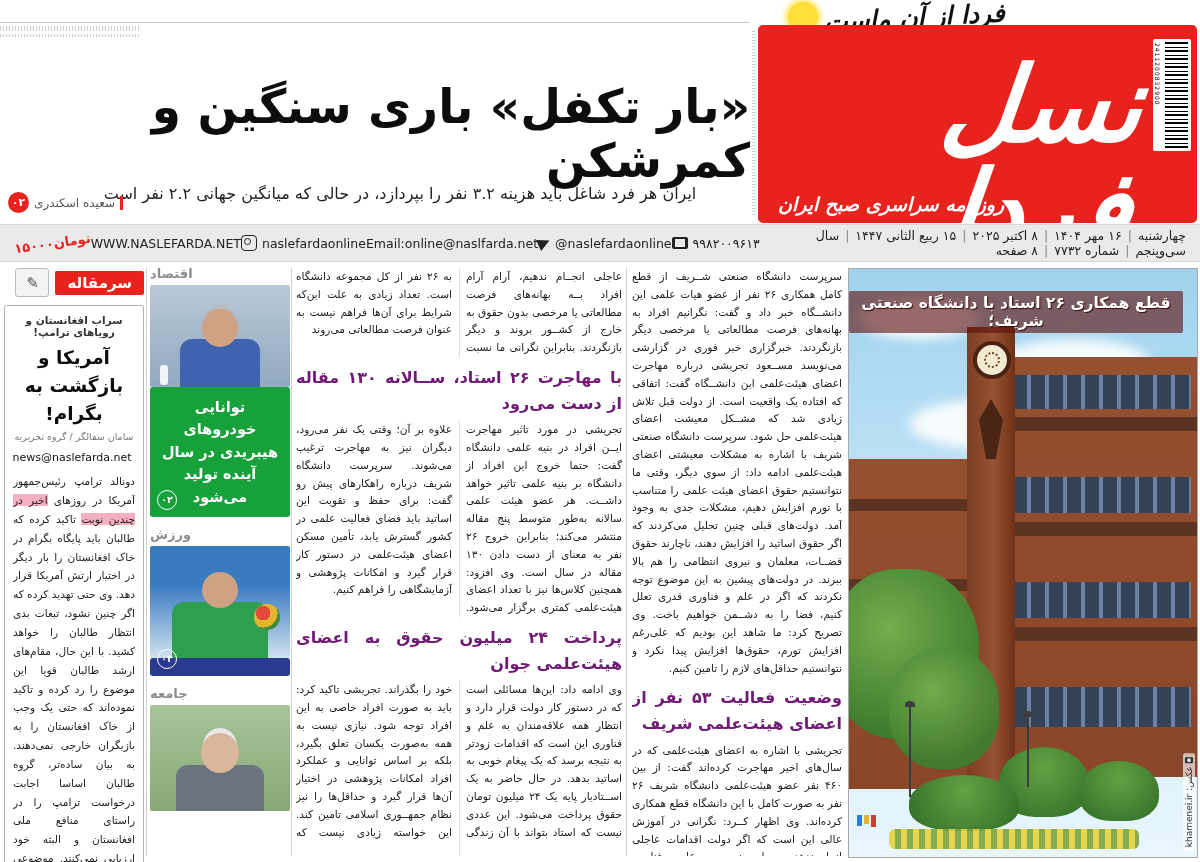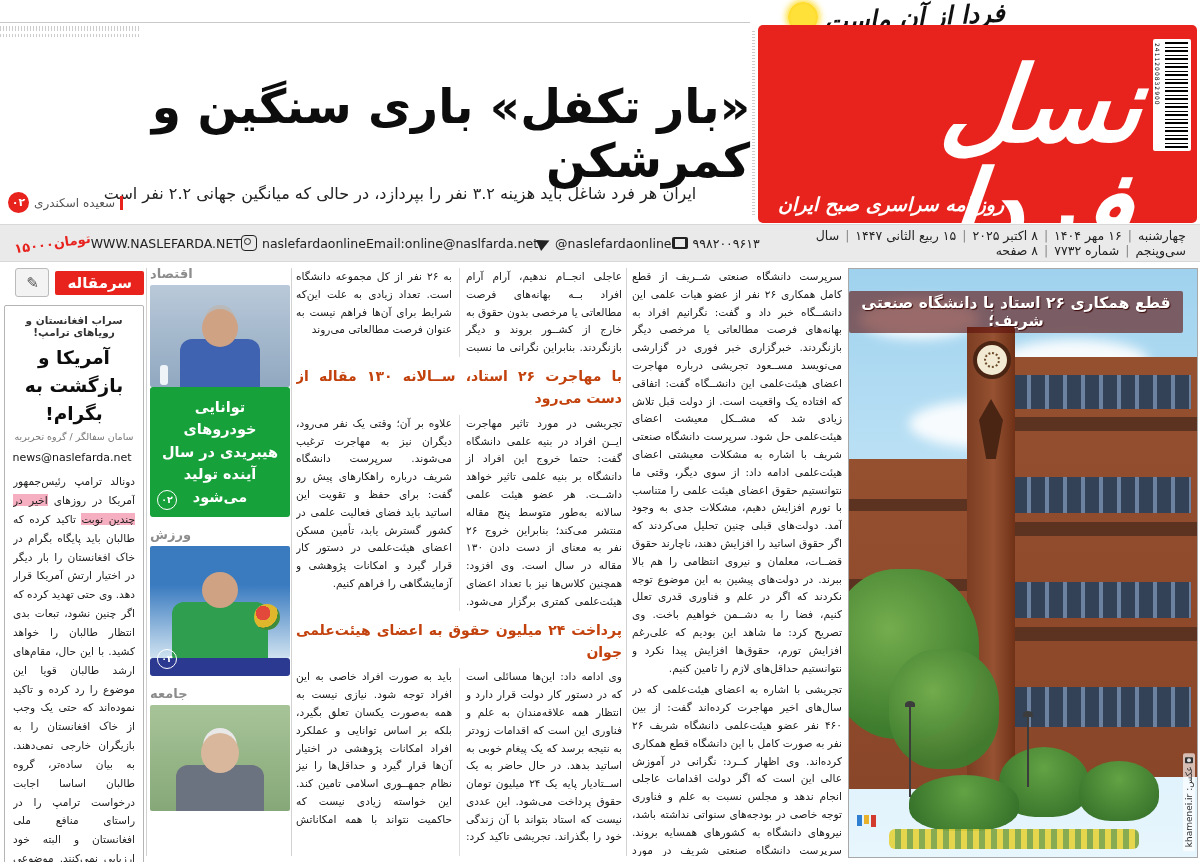--- a/index.html
+++ b/index.html
@@ -70,21 +70,21 @@
   .promo-box{width:140px;border-radius:3px;color:#fff;font-weight:bold;font-size:14.5px;text-align:center;
              line-height:1.55;padding:9px 6px 9px 6px;box-sizing:border-box;position:relative;}
   .promo-page{position:absolute;left:7px;bottom:7px;width:18px;height:18px;border:1.4px solid #fff;border-radius:50%;
               font-size:9.5px;display:flex;align-items:center;justify-content:center;font-weight:bold;}
   .person-head{position:absolute;border-radius:50%;}
   .person-body{position:absolute;border-radius:12px 12px 0 0;}
 
   
   .bodytxt{font-size:10.6px;line-height:1.68;text-align:justify;color:#1b1b1b;}
   .bodytxt p{margin:0 0 4px;}
-  .subhead{font-size:14px;font-weight:900;color:#c2410c;margin:8px 0 5px;line-height:1.6;}
+  .subhead{font-size:16px;font-weight:900;color:#701a75;margin:8px 0 5px;line-height:1.6;}
   .twocol{column-count:2;column-gap:14px;column-rule:1px solid #ddd;column-fill:auto;height:100%;}
   .span-all{column-span:all;}
 
   
   .photo{border:1px solid #a8a8a8;overflow:hidden;background:linear-gradient(#9fd2ee,#cdeaf9 55%,#e8f6fd);text-align:center;}
   .cloud{position:absolute;background:#fff;border-radius:50%;filter:blur(6px);opacity:.9;}
   .bld{position:absolute;background:linear-gradient(#94502f,#8a4628);}
   .floorband{position:absolute;left:0;right:0;background:#5c3320;}
   .winband{position:absolute;left:6px;right:6px;background:repeating-linear-gradient(90deg,#334257 0 14px,#6d82a0 14px 18px);}
   .tower{position:absolute;background:linear-gradient(90deg,#7c3d22,#965232 55%,#6f3117);}
@@ -219,20 +219,21 @@
       <p>عاجلی انجــام ندهیم، آرام آرام افراد بــه بهانه‌های فرصت مطالعاتی یا مرخصی بدون حقوق به خارج از کشــور بروند و دیگر بازنگردند. بنابراین نگرانی ما نسبت به ۲۶ نفر از کل مجموعه دانشگاه است. تعداد زیادی به علت این‌که شرایط برای آن‌ها فراهم نیست به عنوان فرصت مطالعاتی می‌روند</p>
       <h3 class="subhead span-all">با مهاجرت ۲۶ استاد، ســالانه ۱۳۰ مقاله از دست می‌رود</h3>
       <p>تجریشی در مورد تاثیر مهاجرت ایــن افراد در بنیه علمی دانشگاه گفت: حتما خروج این افراد از دانشگاه بر بنیه علمی تاثیر خواهد داشــت. هر عضو هیئت علمی سالانه به‌طور متوسط پنج مقاله منتشر می‌کند؛ بنابراین خروج ۲۶ نفر به معنای از دست دادن ۱۳۰ مقاله در سال است. وی افزود: همچنین کلاس‌ها نیز با تعداد اعضای هیئت‌علمی کمتری برگزار می‌شود. علاوه بر آن؛ وقتی یک نفر می‌رود، دیگران نیز به مهاجرت ترغیب می‌شوند. سرپرست دانشگاه شریف درباره راهکارهای پیش رو گفت: برای حفظ و تقویت این اساتید باید فضای فعالیت علمی در کشور گسترش یابد، تأمین مسکن اعضای هیئت‌علمی در دستور کار قرار گیرد و امکانات پژوهشی و آزمایشگاهی را فراهم کنیم.</p>
       <h3 class="subhead span-all">پرداخت ۲۴ میلیون حقوق به اعضای هیئت‌علمی جوان</h3>
       <p>وی ادامه داد: این‌ها مسائلی است که در دستور کار دولت قرار دارد و انتظار همه علاقه‌مندان به علم و فناوری این است که اقدامات زودتر به نتیجه برسد که یک پیغام خوبی به اساتید بدهد. در حال حاضر به یک اســتادیار پایه یک ۲۴ میلیون تومان حقوق پرداخت می‌شود. این عددی نیست که استاد بتواند با آن زندگی خود را بگذراند. تجریشی تاکید کرد: باید به صورت افراد خاصی به این افراد توجه شود. نیازی نیست به همه به‌صورت یکسان تعلق بگیرد، بلکه بر اساس توانایی و عملکرد افراد امکانات پژوهشی در اختیار آن‌ها قرار گیرد و حداقل‌ها را نیز نظام جمهــوری اسلامی تامین کند. این خواسته زیادی نیست که حاکمیت نتواند با همه امکاناتش برای تعدادی از اعضای هیئت‌علمی جوان فراهم کند</p>
     </div>
   </div>
 
   <div class="abs bodytxt" style="left:632px;top:268px;width:210px;height:588px;overflow:hidden;">
     <p>سرپرست دانشگاه صنعتی شــریف از قطع کامل همکاری ۲۶ نفر از عضو هیات علمی این دانشــگاه خبر داد و گفت: نگرانیم افراد به بهانه‌های فرصت مطالعاتی یا مرخصی دیگر بازنگردند. خبرگزاری خبر فوری در گزارشی می‌نویسد مســعود تجریشی درباره مهاجرت اعضای هیئت‌علمی این دانشــگاه گفت: اتفاقی که افتاده یک واقعیت است. از دولت قبل تلاش زیادی شد که مشــکل معیشت اعضای هیئت‌علمی حل شود. سرپرست دانشگاه صنعتی شریف با اشاره به مشکلات معیشتی اعضای هیئت‌علمی ادامه داد: از سوی دیگر، وقتی ما نتوانستیم حقوق اعضای هیئت علمی را متناسب با تورم افزایش دهیم، مشکلات جدی به وجود آمد. دولت‌های قبلی چنین تحلیل می‌کردند که اگر حقوق اساتید را افزایش دهند، ناچارند حقوق قضــات، معلمان و نیروی انتظامی را هم بالا ببرند. در دولت‌های پیشین به این موضوع توجه نکردند که اگر در علم و فناوری قدری تعلل کنیم، فضا را به دشــمن خواهیم باخت. وی تصریح کرد: ما شاهد این بودیم که علی‌رغم افزایش تورم، حقوق‌ها افزایش پیدا نکرد و نتوانستیم حداقل‌های لازم را تامین کنیم.</p>
+    <h3 class="subhead">وضعیت فعالیت ۵۳ نفر از اعضای هیئت‌علمی شریف</h3>
     <p>تجریشی با اشاره به اعضای هیئت‌علمی که در سال‌های اخیر مهاجرت کرده‌اند گفت: از بین ۴۶۰ نفر عضو هیئت‌علمی دانشگاه شریف ۲۶ نفر به صورت کامل با این دانشگاه قطع همکاری کرده‌اند. وی اظهار کــرد: نگرانی در آموزش عالی این است که اگر دولت اقدامات عاجلی انجام ندهد و مجلس نسبت به علم و فناوری توجه خاصی در بودجه‌های سنواتی نداشته باشد، نیروهای دانشگاه به کشورهای همسایه بروند. سرپرست دانشگاه صنعتی شریف در مورد وضعیت فعالیت ۵۳ نفر از اعضای هیئت‌علمی این دانشــگاه توضیح داد: از بین این ۵۳ نفر، ۲۶ نفر به‌طور کامل قطع همکاری کردند و مطمئنیم دیگر به دانشگاه برنمی‌گردند؛ ۱۳ نفر مأمور به خدمت در بخش‌ها و دستگاه‌های دیگر کشور هستند؛ ۸ نفر مرخصی گرفته‌اند و عنوان کرده‌اند برمی‌گردند و ۵ نفر نیز در فرصت‌های مطالعاتی موقت به سر می‌برند و برمی‌گردند. وی اظهار نگرانی کرد: نگرانی ما بر این اســت که اگر اقدام</p>
   </div>
 
   <div class="abs photo" style="left:848px;top:268px;width:348px;height:588px;">
 
     <div class="cloud" style="left:10px;top:30px;width:120px;height:40px;"></div>
     <div class="cloud" style="left:150px;top:70px;width:150px;height:45px;"></div>
     <div class="cloud" style="left:60px;top:130px;width:170px;height:50px;"></div>
     <div class="cloud" style="left:220px;top:150px;width:120px;height:40px;"></div>
 

